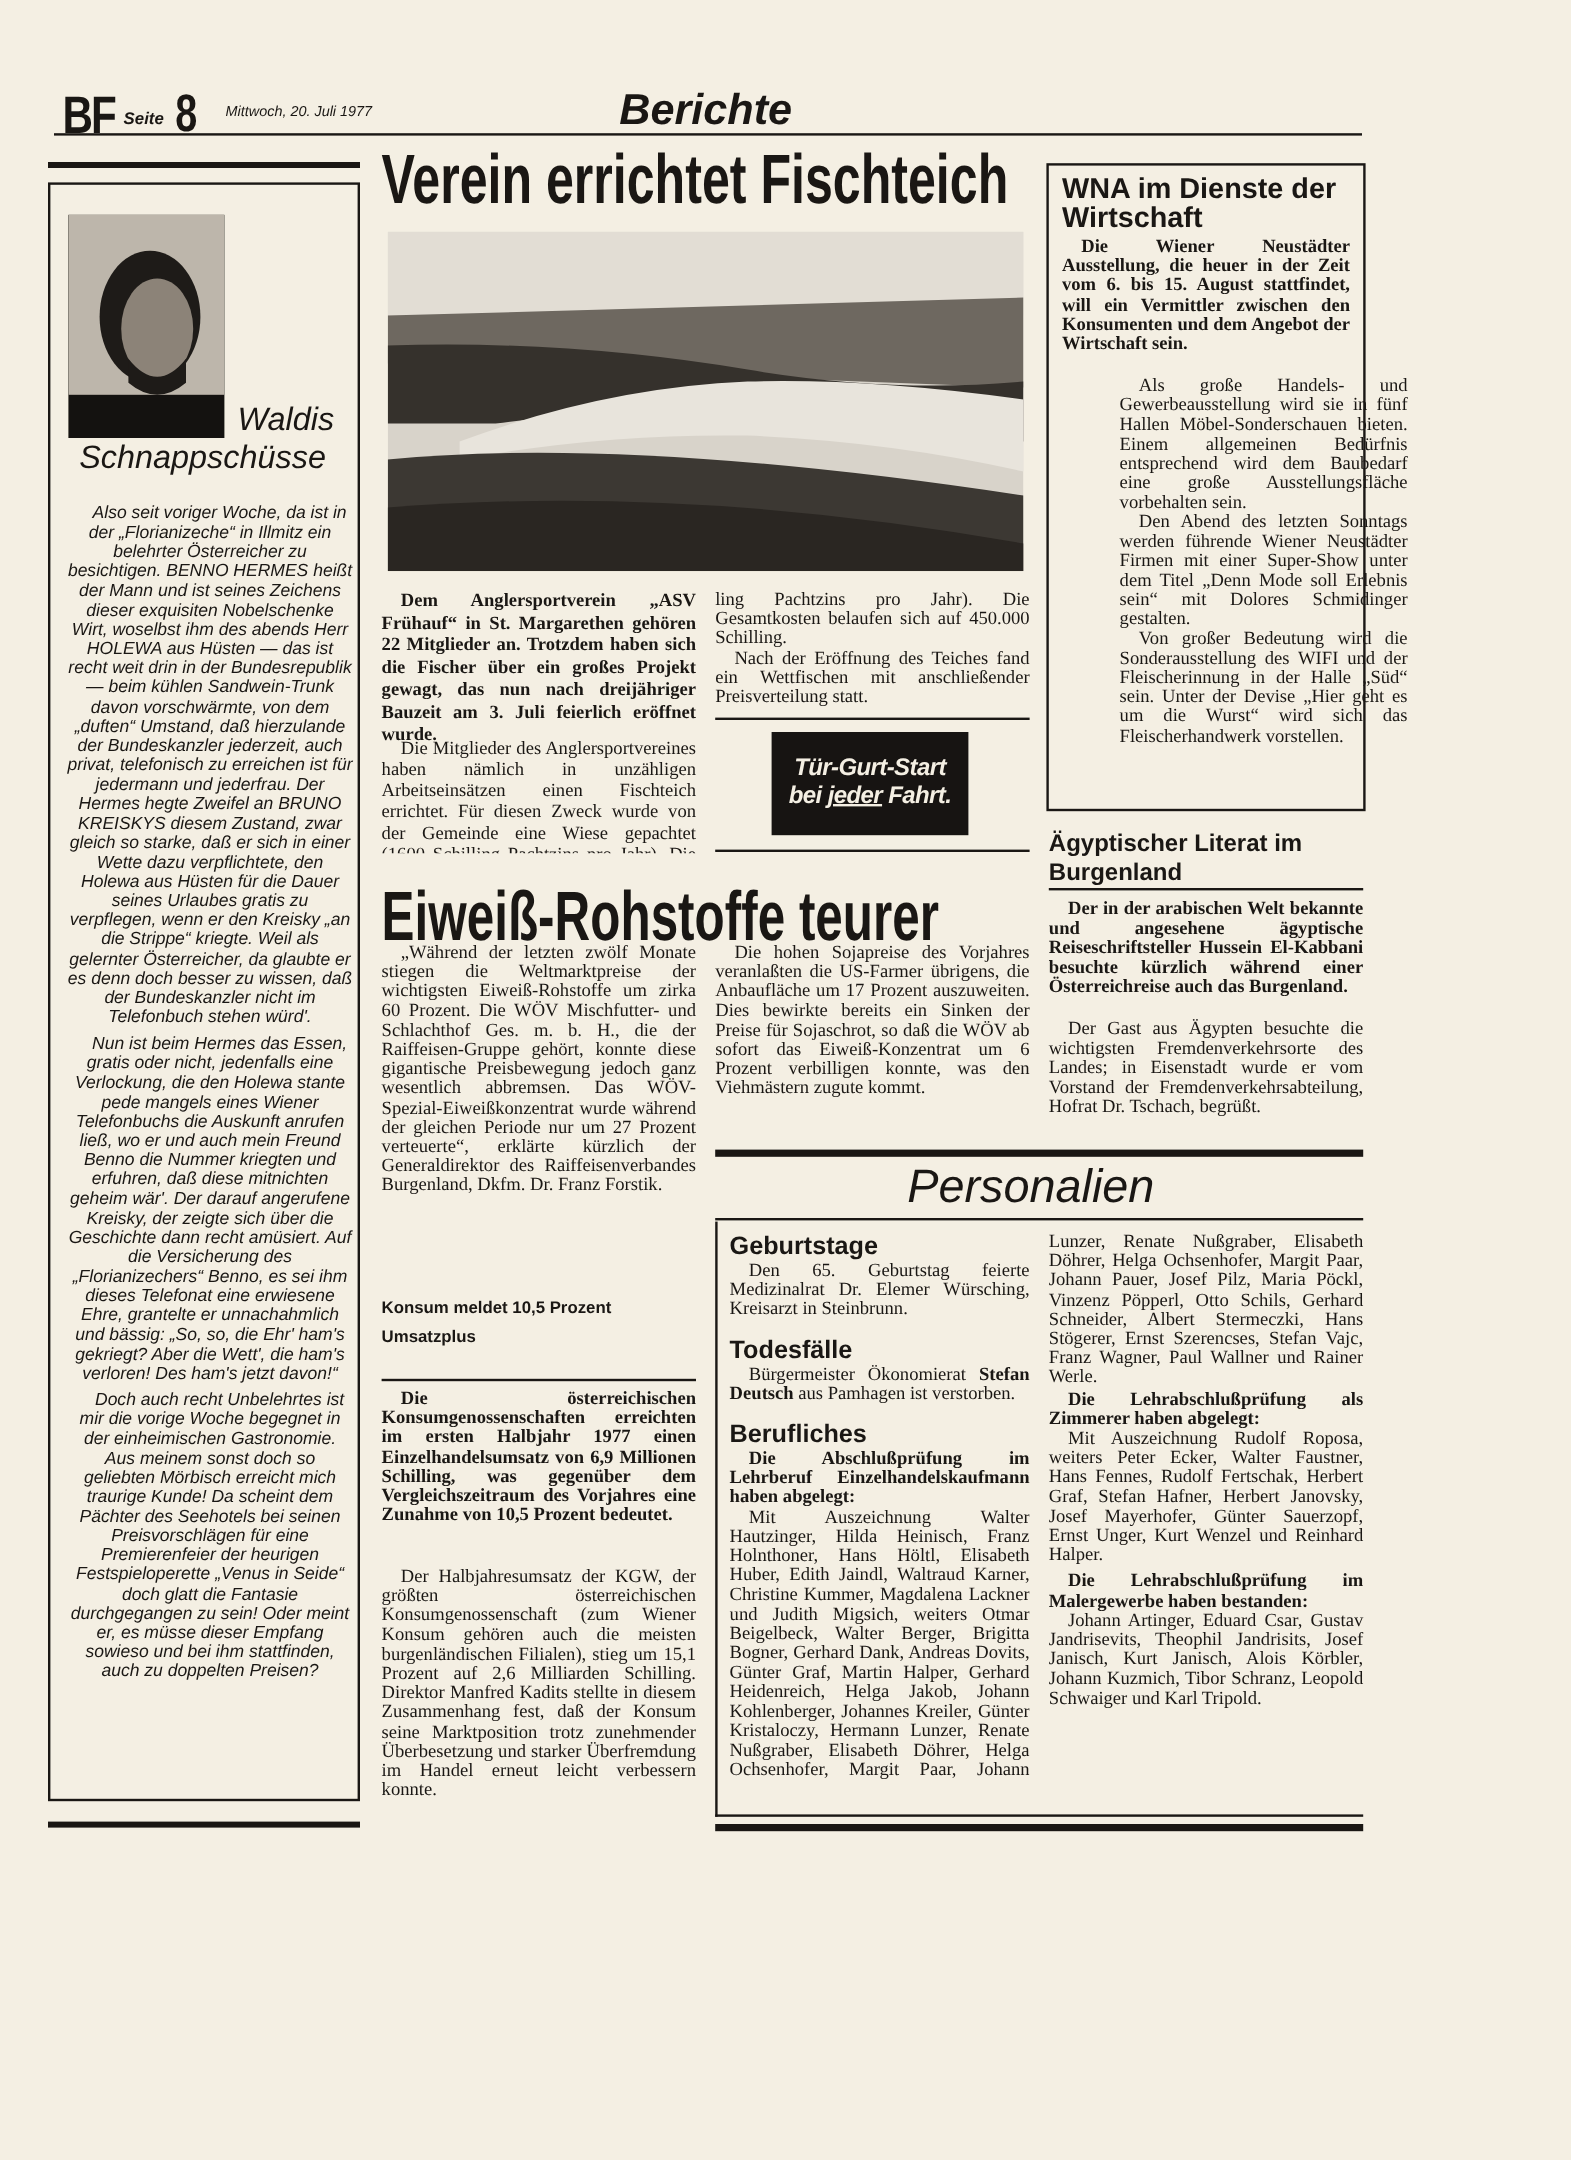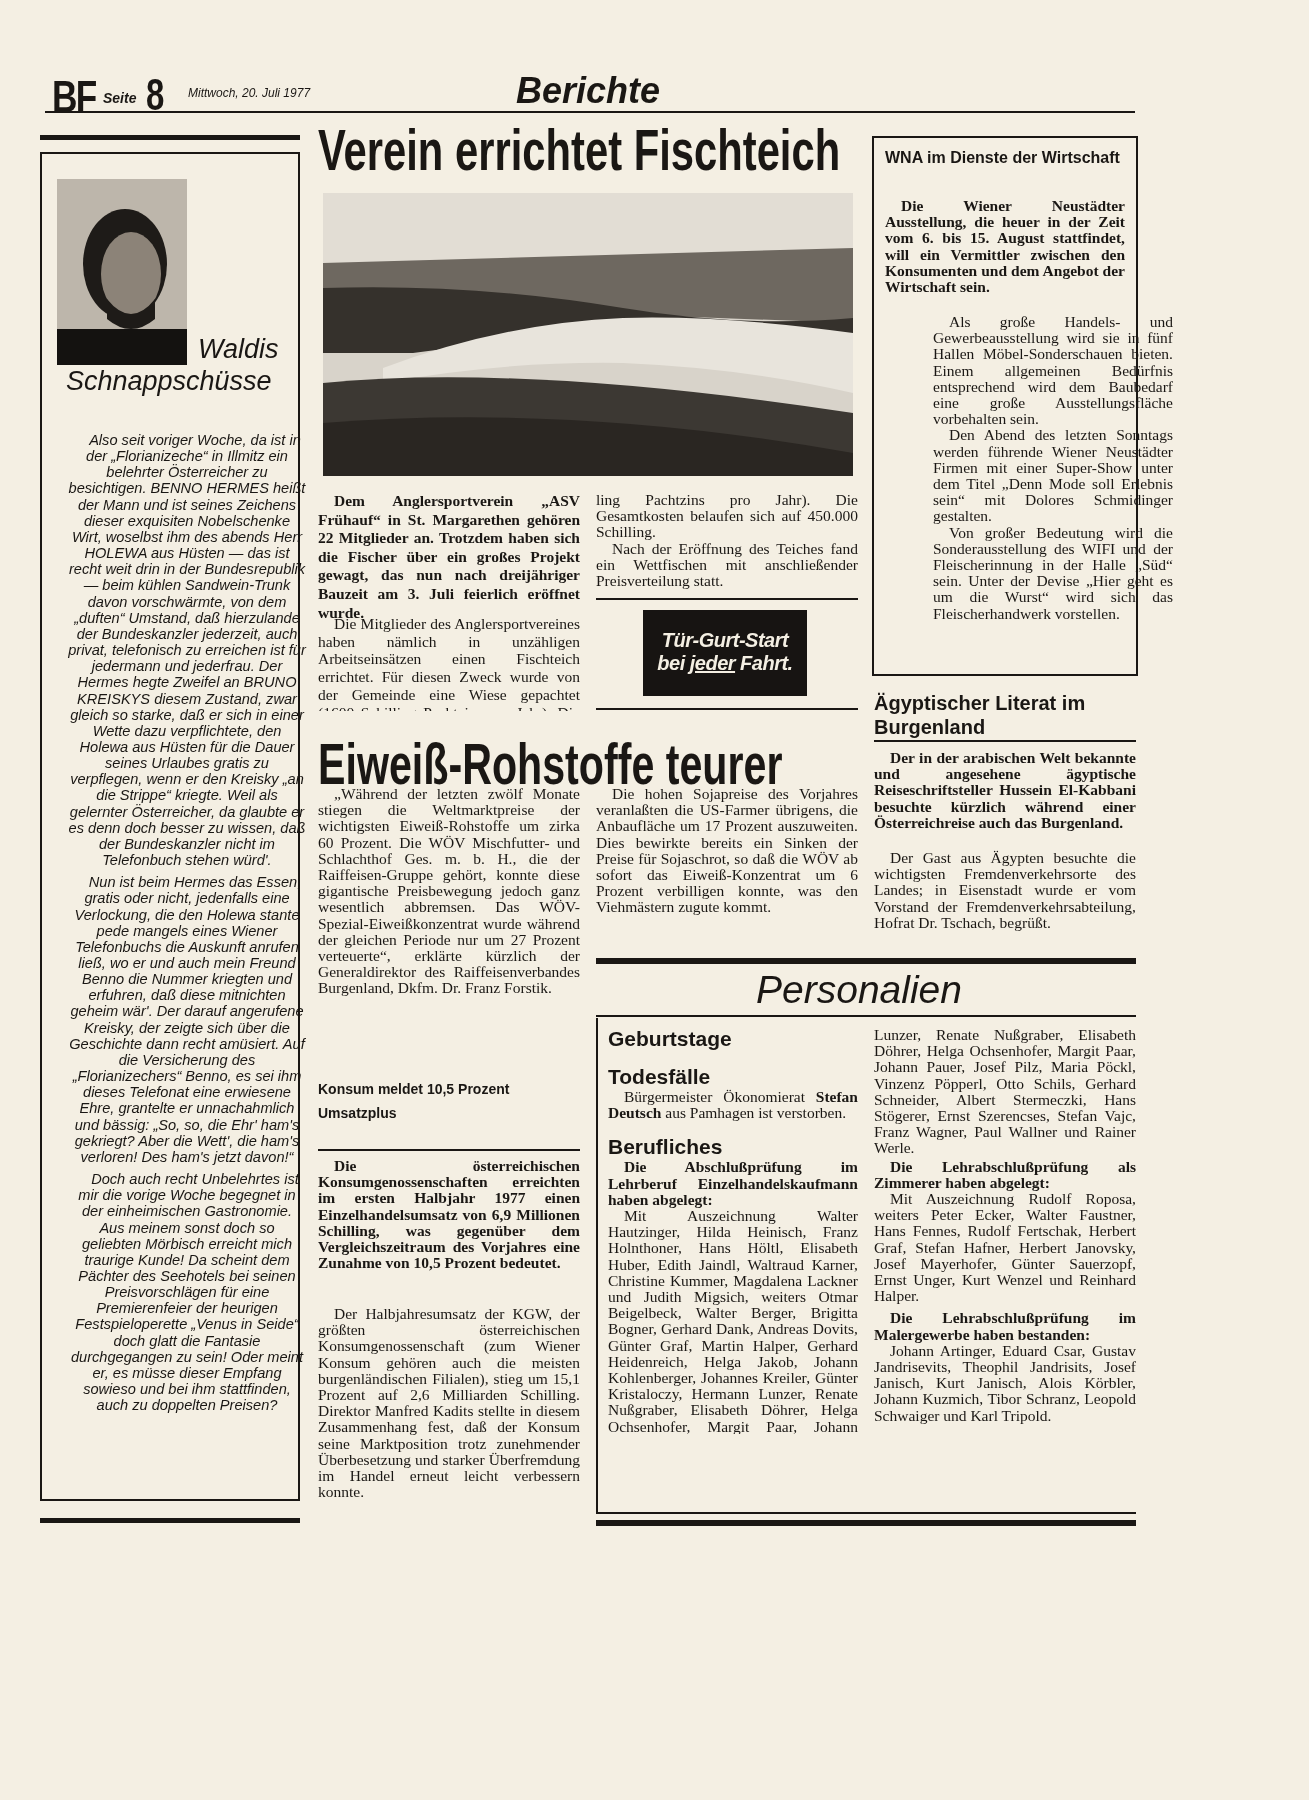--- a/index.html
+++ b/index.html
@@ -2,21 +2,21 @@
 <html><head>
 <meta charset="utf-8">
 <style>
   html,body{margin:0;padding:0;}
   body{width:1309px;height:1800px;background:#f4efe3;position:relative;overflow:hidden;color:#1a1714;}
   .abs{position:absolute;}
   .sans{font-family:"Liberation Sans","DejaVu Sans",sans-serif;}
   .serif{font-family:"Liberation Serif","DejaVu Serif",serif;}
   .cond{font-family:"Liberation Sans",sans-serif;font-weight:bold;transform-origin:left top;display:inline-block;white-space:nowrap;}
   .rule{position:absolute;background:#1a1714;}
-  .body-text{font-size:15.5px;line-height:18.6px;text-align:justify;margin:16px;}
+  .body-text{font-size:15.5px;line-height:18.6px;text-align:justify;margin:4px;}
   .body-text p{margin:0 0 6px 0;text-indent:16px;}
   .bold{font-weight:bold;}
   .ital{font-style:italic;text-align:center;}
   .boxed{position:absolute;border:2px solid #1a1714;}
   .masthead-bf{font-size:44px;font-weight:bold;letter-spacing:-2px;}
 </style>
 </head>
 <body>
 
 <div>
@@ -81,40 +81,41 @@
 </div>
 <div class="abs serif" style="left:318px;top:786px;width:262px;font-size:15.5px;line-height:16.2px;text-align:justify;text-indent:16px;">„Während der letzten zwölf Monate stiegen die Weltmarktpreise der wichtigsten Eiweiß-Rohstoffe um zirka 60 Prozent. Die WÖV Mischfutter- und Schlachthof Ges. m. b. H., die der Raiffeisen-Gruppe gehört, konnte diese gigantische Preisbewegung jedoch ganz wesentlich abbremsen. Das WÖV-Spezial-Eiweißkonzentrat wurde während der gleichen Periode nur um 27 Prozent verteuerte“, erklärte kürzlich der Generaldirektor des Raiffeisenverbandes Burgenland, Dkfm. Dr. Franz Forstik.</div>
 <div class="abs serif" style="left:596px;top:786px;width:262px;font-size:15.5px;line-height:16.2px;text-align:justify;text-indent:16px;">Die hohen Sojapreise des Vorjahres veranlaßten die US-Farmer übrigens, die Anbaufläche um 17 Prozent auszuweiten. Dies bewirkte bereits ein Sinken der Preise für Sojaschrot, so daß die WÖV ab sofort das Eiweiß-Konzentrat um 6 Prozent verbilligen konnte, was den Viehmästern zugute kommt.</div>
 
 <div class="abs sans bold" style="left:318px;top:1077px;width:262px;font-size:14px;line-height:24px;">Konsum meldet 10,5 Prozent Umsatzplus</div>
 <div class="rule" style="left:318px;top:1149px;width:262px;height:2px;"></div>
 <div class="abs serif bold" style="left:318px;top:1158px;width:262px;font-size:15.5px;line-height:16.2px;text-align:justify;text-indent:16px;">Die österreichischen Konsumgenossenschaften erreichten im ersten Halbjahr 1977 einen Einzelhandelsumsatz von 6,9 Millionen Schilling, was gegenüber dem Vergleichszeitraum des Vorjahres eine Zunahme von 10,5 Prozent bedeutet.</div>
 <div class="abs serif" style="left:318px;top:1306px;width:262px;font-size:15.5px;line-height:16.2px;text-align:justify;text-indent:16px;">Der Halbjahresumsatz der KGW, der größten österreichischen Konsumgenossenschaft (zum Wiener Konsum gehören auch die meisten burgenländischen Filialen), stieg um 15,1 Prozent auf 2,6 Milliarden Schilling. Direktor Manfred Kadits stellte in diesem Zusammenhang fest, daß der Konsum seine Marktposition trotz zunehmender Überbesetzung und starker Überfremdung im Handel erneut leicht verbessern konnte.</div>
 
 <div class="boxed" style="left:872px;top:136px;width:262px;height:536px;"></div>
-<div class="abs sans bold" style="left:885px;top:146px;width:240px;font-size:16px;line-height:24px;">WNA im Dienste der Wirtschaft</div>
+<div class="abs sans bold" style="left:885px;top:146px;width:240px;font-size:24px;line-height:24px;">WNA im Dienste der Wirtschaft</div>
 <div class="abs serif bold" style="left:885px;top:198px;width:240px;font-size:15.5px;line-height:16.2px;text-align:justify;text-indent:16px;">Die Wiener Neustädter Ausstellung, die heuer in der Zeit vom 6. bis 15. August stattfindet, will ein Vermittler zwischen den Konsumenten und dem Angebot der Wirtschaft sein.</div>
 <div class="abs serif" style="left:885px;top:314px;width:240px;font-size:15.5px;line-height:16.2px;text-align:justify;margin-left:48px;">
   <div style="text-indent:16px;">Als große Handels- und Gewerbeausstellung wird sie in fünf Hallen Möbel-Sonderschauen bieten. Einem allgemeinen Bedürfnis entsprechend wird dem Baubedarf eine große Ausstellungsfläche vorbehalten sein.</div>
   <div style="text-indent:16px;">Den Abend des letzten Sonntags werden führende Wiener Neustädter Firmen mit einer Super-Show unter dem Titel „Denn Mode soll Erlebnis sein“ mit Dolores Schmidinger gestalten.</div>
   <div style="text-indent:16px;">Von großer Bedeutung wird die Sonderausstellung des WIFI und der Fleischerinnung in der Halle „Süd“ sein. Unter der Devise „Hier geht es um die Wurst“ wird sich das Fleischerhandwerk vorstellen.</div>
 </div>
 
 <div class="abs sans bold" style="left:874px;top:691px;width:262px;font-size:20px;line-height:24px;">Ägyptischer Literat im Burgenland</div>
 <div class="rule" style="left:874px;top:740px;width:262px;height:2px;"></div>
 <div class="abs serif bold" style="left:874px;top:750px;width:262px;font-size:15.5px;line-height:16.2px;text-align:justify;text-indent:16px;">Der in der arabischen Welt bekannte und angesehene ägyptische Reiseschriftsteller Hussein El-Kabbani besuchte kürzlich während einer Österreichreise auch das Burgenland.</div>
 <div class="abs serif" style="left:874px;top:850px;width:262px;font-size:15.5px;line-height:16.2px;text-align:justify;text-indent:16px;">Der Gast aus Ägypten besuchte die wichtigsten Fremdenverkehrsorte des Landes; in Eisenstadt wurde er vom Vorstand der Fremdenverkehrsabteilung, Hofrat Dr. Tschach, begrüßt.</div>
 
 <div class="rule" style="left:596px;top:958px;width:540px;height:6px;"></div>
 <span class="abs sans ital" style="left:756px;top:968px;font-size:39px;">Personalien</span>
 <div class="rule" style="left:596px;top:1015px;width:540px;height:2px;"></div>
 <div class="abs" style="left:596px;top:1018px;width:2px;height:496px;background:#1a1714;"></div>
 
 <div class="abs" style="left:608px;top:1027px;width:250px;">
   <div class="sans bold" style="font-size:21px;line-height:24px;">Geburtstage</div>
+  <div class="serif" style="font-size:15.5px;line-height:16.2px;text-align:justify;text-indent:16px;">Den 65. Geburtstag feierte Medizinalrat Dr. Elemer Würsching, Kreisarzt in Steinbrunn.</div>
   <div class="sans bold" style="font-size:21px;line-height:24px;margin-top:14px;">Todesfälle</div>
   <div class="serif" style="font-size:15.5px;line-height:16.2px;text-align:justify;text-indent:16px;"><span>Bürgermeister Ökonomierat </span><b>Stefan Deutsch</b><span> aus Pamhagen ist verstorben.</span></div>
   <div class="sans bold" style="font-size:21px;line-height:24px;margin-top:14px;">Berufliches</div>
   <div class="serif bold" style="font-size:15.5px;line-height:16.2px;text-align:justify;text-indent:16px;">Die Abschlußprüfung im Lehrberuf Einzelhandelskaufmann haben abgelegt:</div>
   <div class="serif" style="font-size:15.5px;line-height:16.2px;text-align:justify;text-indent:16px;height:226px;overflow:hidden;">Mit Auszeichnung Walter Hautzinger, Hilda Heinisch, Franz Holnthoner, Hans Höltl, Elisabeth Huber, Edith Jaindl, Waltraud Karner, Christine Kummer, Magdalena Lackner und Judith Migsich, weiters Otmar Beigelbeck, Walter Berger, Brigitta Bogner, Gerhard Dank, Andreas Dovits, Günter Graf, Martin Halper, Gerhard Heidenreich, Helga Jakob, Johann Kohlenberger, Johannes Kreiler, Günter Kristaloczy, Hermann Lunzer, Renate Nußgraber, Elisabeth Döhrer, Helga Ochsenhofer, Margit Paar, Johann Pauer, Josef Pilz, Maria Pöckl, Vinzenz Pöpperl, Otto Schils, Gerhard Schneider, Albert Stermeczki, Hans Stögerer, Ernst Szerencses, Stefan Vajc, Franz Wagner, Paul Wallner und Rainer Werle.</div>
 </div>
 
 <div class="abs serif" style="left:874px;top:1027px;width:262px;font-size:15.5px;line-height:16.2px;text-align:justify;">
   <div>Lunzer, Renate Nußgraber, Elisabeth Döhrer, Helga Ochsenhofer, Margit Paar, Johann Pauer, Josef Pilz, Maria Pöckl, Vinzenz Pöpperl, Otto Schils, Gerhard Schneider, Albert Stermeczki, Hans Stögerer, Ernst Szerencses, Stefan Vajc, Franz Wagner, Paul Wallner und Rainer Werle.</div>
   <div class="bold" style="text-indent:16px;margin-top:2px;">Die Lehrabschlußprüfung als Zimmerer haben abgelegt:</div>

